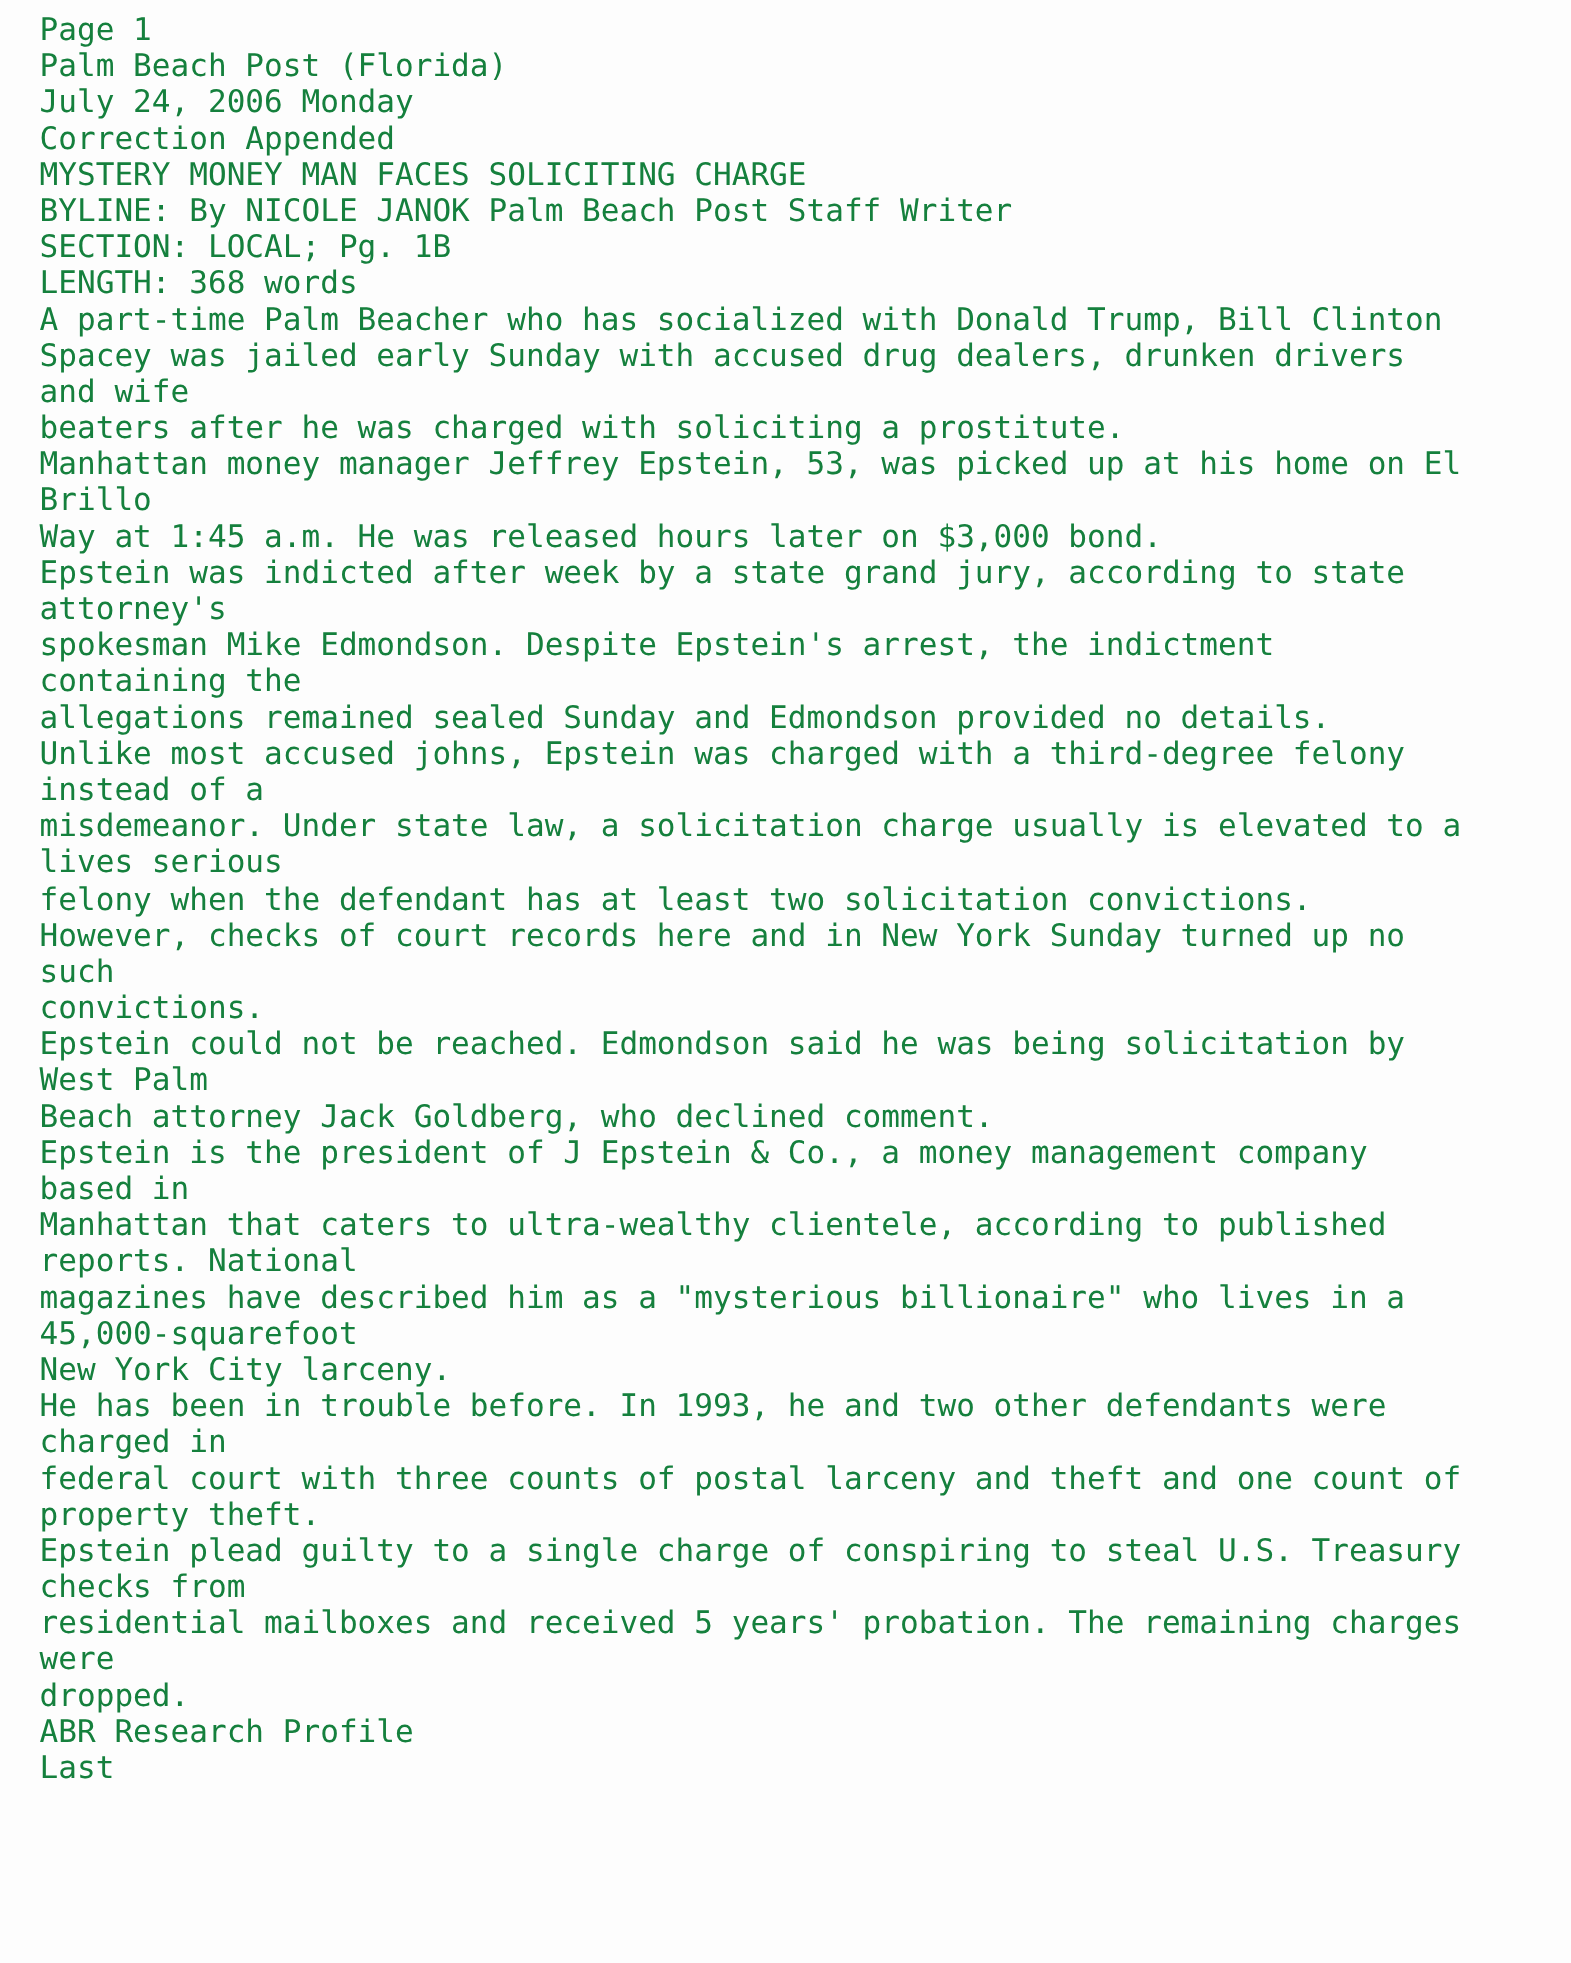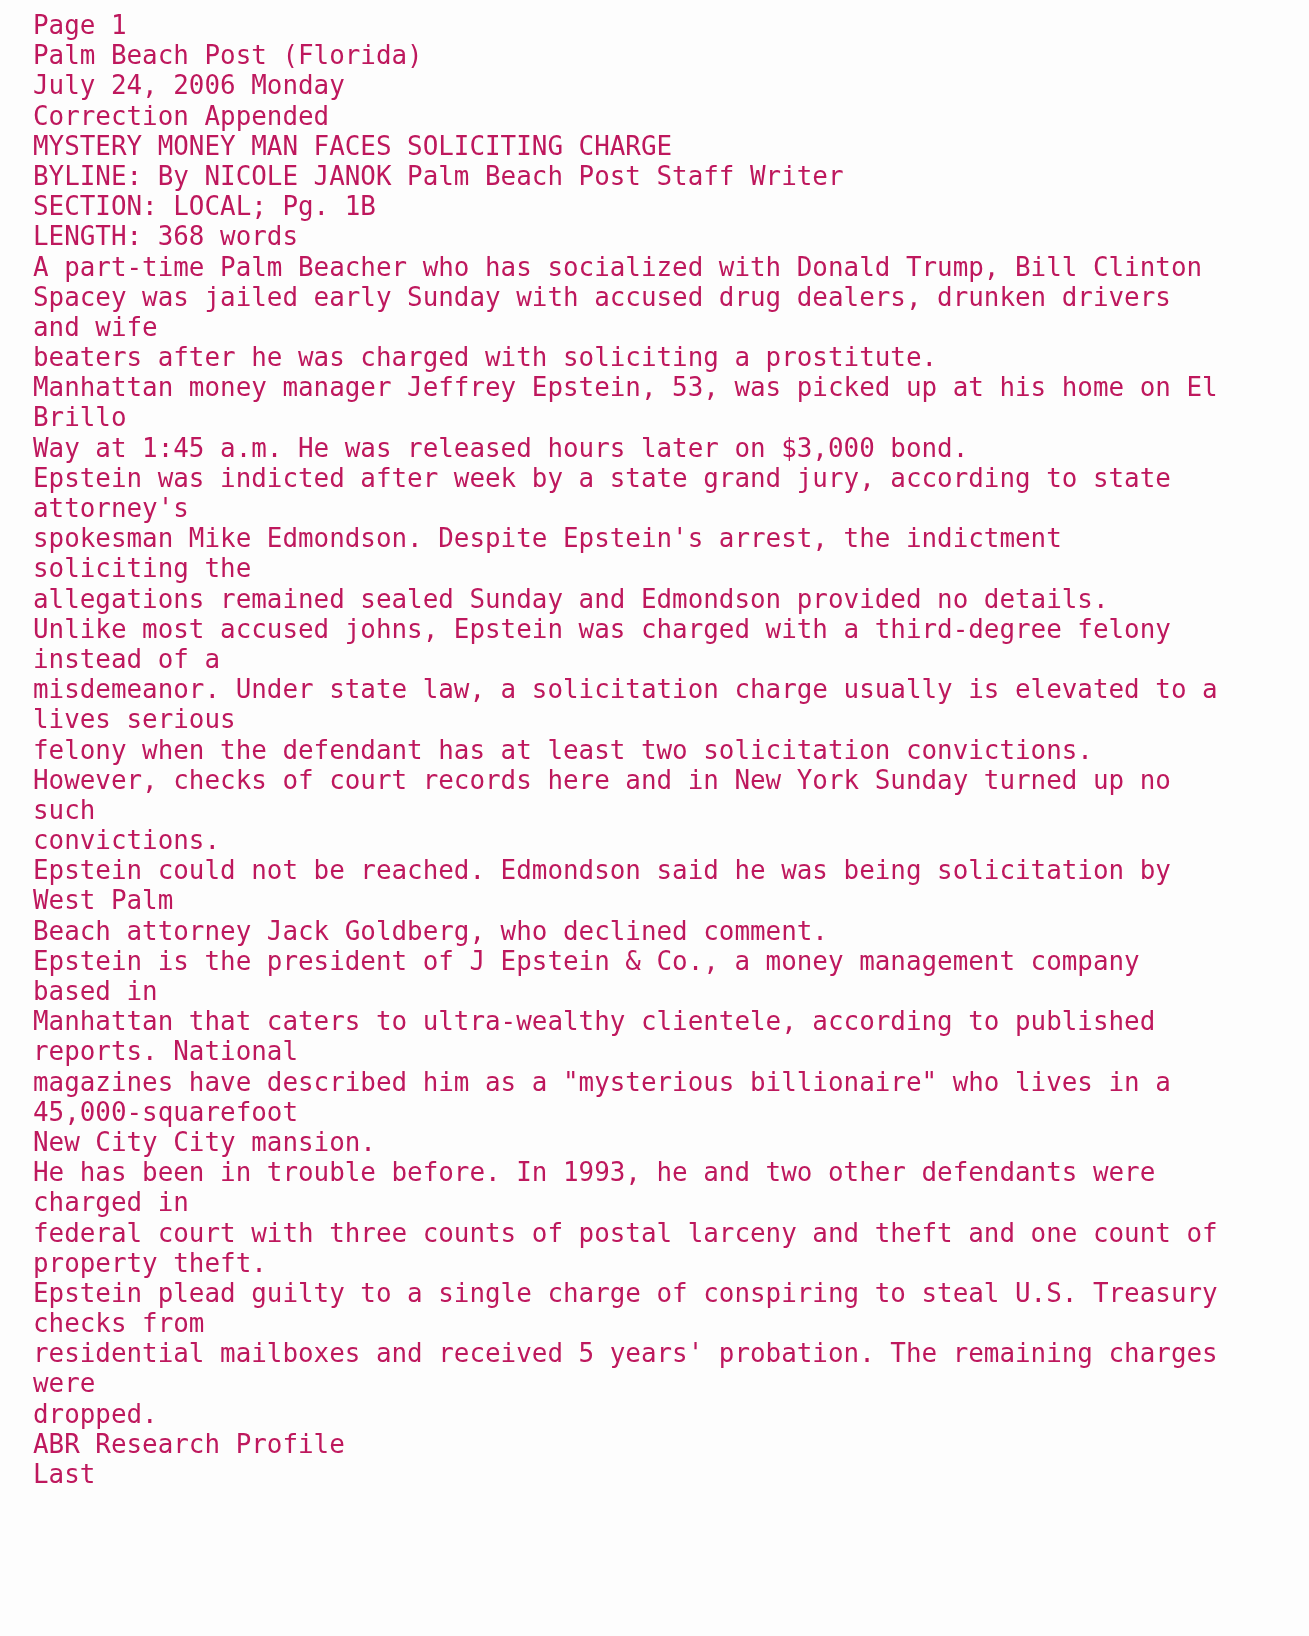--- a/index.html
+++ b/index.html
@@ -16,21 +16,21 @@
     box-sizing: border-box;
     width: 1309px;
     height: 1636px;
     padding: 10px 20px 0 33px;
     background: #fdfdfd;
   }
   .doc-text {
     font-family: "DejaVu Sans Mono", "Liberation Mono", monospace;
     font-size: 25.9px;
     line-height: 30.2px;
-    color: #be185d;
+    color: #15803d;
     letter-spacing: 0;
   }
   .line {
     white-space: pre;
     height: 30.2px;
   }
 </style>
 </head>
 <body>
 
@@ -47,40 +47,40 @@
     <div class="line">A part-time Palm Beacher who has socialized with Donald Trump, Bill Clinton</div>
     <div class="line">Spacey was jailed early Sunday with accused drug dealers, drunken drivers</div>
     <div class="line">and wife</div>
     <div class="line">beaters after he was charged with soliciting a prostitute.</div>
     <div class="line">Manhattan money manager Jeffrey Epstein, 53, was picked up at his home on El</div>
     <div class="line">Brillo</div>
     <div class="line">Way at 1:45 a.m. He was released hours later on $3,000 bond.</div>
     <div class="line">Epstein was indicted after week by a state grand jury, according to state</div>
     <div class="line">attorney's</div>
     <div class="line">spokesman Mike Edmondson. Despite Epstein's arrest, the indictment</div>
-    <div class="line">soliciting the</div>
+    <div class="line">containing the</div>
     <div class="line">allegations remained sealed Sunday and Edmondson provided no details.</div>
     <div class="line">Unlike most accused johns, Epstein was charged with a third-degree felony</div>
     <div class="line">instead of a</div>
     <div class="line">misdemeanor. Under state law, a solicitation charge usually is elevated to a</div>
     <div class="line">lives serious</div>
     <div class="line">felony when the defendant has at least two solicitation convictions.</div>
     <div class="line">However, checks of court records here and in New York Sunday turned up no</div>
     <div class="line">such</div>
     <div class="line">convictions.</div>
     <div class="line">Epstein could not be reached. Edmondson said he was being solicitation by</div>
     <div class="line">West Palm</div>
     <div class="line">Beach attorney Jack Goldberg, who declined comment.</div>
     <div class="line">Epstein is the president of J Epstein &amp; Co., a money management company</div>
     <div class="line">based in</div>
     <div class="line">Manhattan that caters to ultra-wealthy clientele, according to published</div>
     <div class="line">reports. National</div>
     <div class="line">magazines have described him as a "mysterious billionaire" who lives in a</div>
     <div class="line">45,000-squarefoot</div>
-    <div class="line">New City City mansion.</div>
+    <div class="line">New York City larceny.</div>
     <div class="line">He has been in trouble before. In 1993, he and two other defendants were</div>
     <div class="line">charged in</div>
     <div class="line">federal court with three counts of postal larceny and theft and one count of</div>
     <div class="line">property theft.</div>
     <div class="line">Epstein plead guilty to a single charge of conspiring to steal U.S. Treasury</div>
     <div class="line">checks from</div>
     <div class="line">residential mailboxes and received 5 years' probation. The remaining charges</div>
     <div class="line">were</div>
     <div class="line">dropped.</div>
     <div class="line">ABR Research Profile</div>

